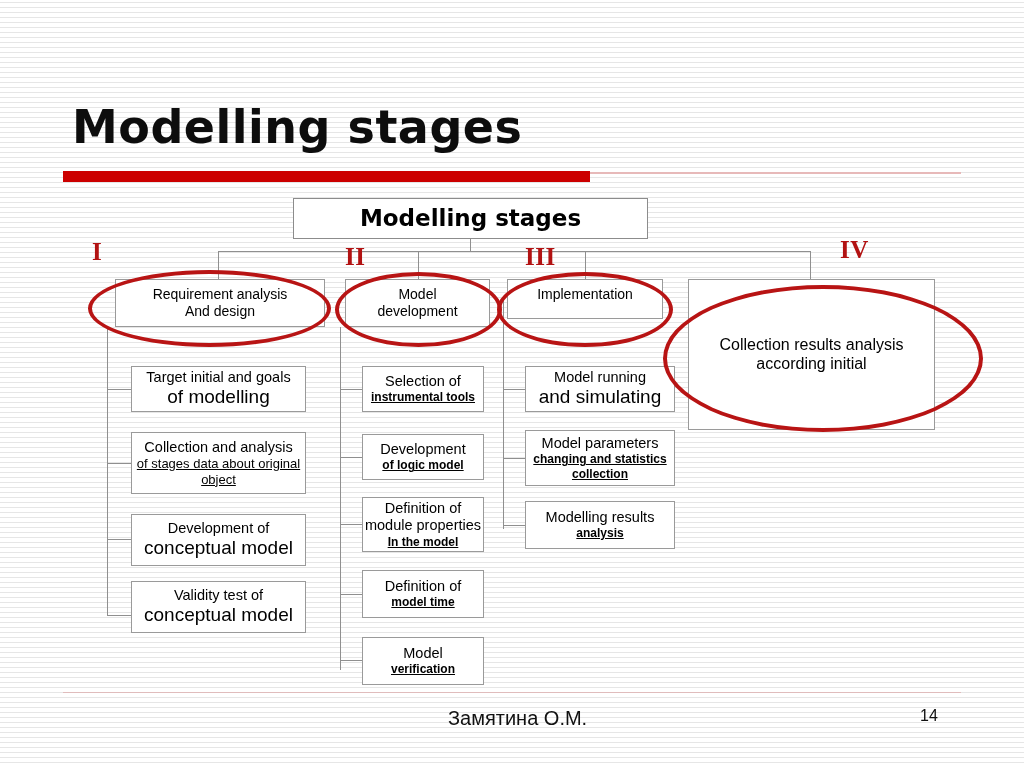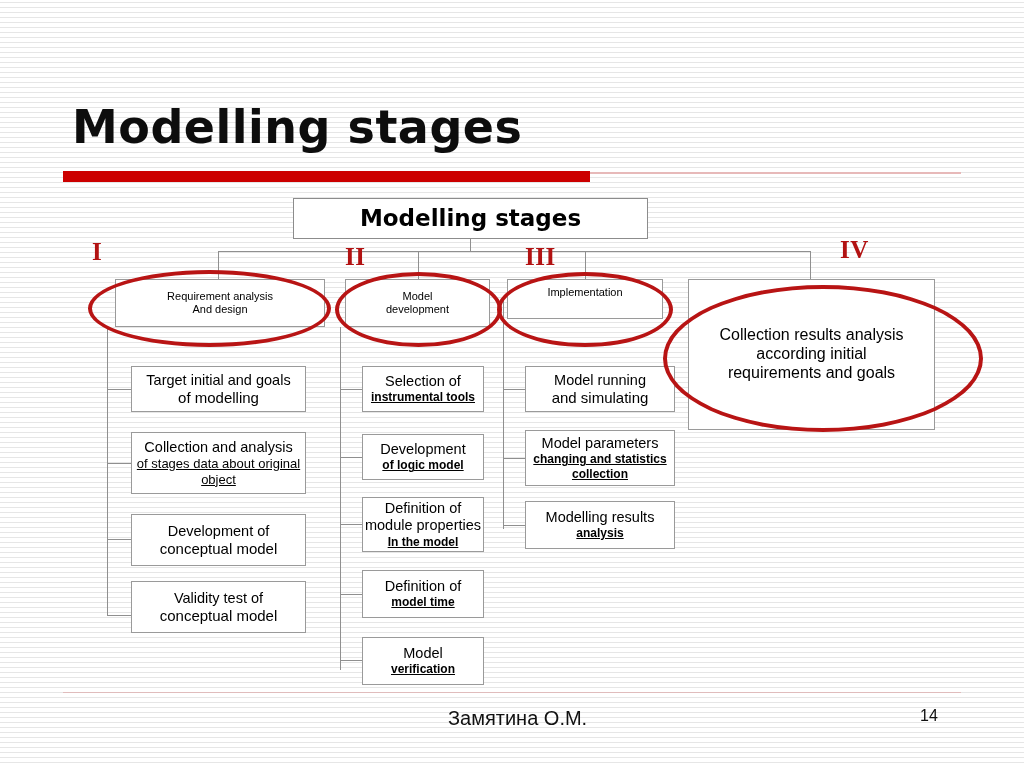--- a/index.html
+++ b/index.html
@@ -77,28 +77,28 @@
   .node .l2 { display: block; }
   .node .l3 { display: block; }
 
   .root {
     font-size: 23px;
     font-weight: bold;
     font-family: "DejaVu Sans", sans-serif;
     border-color: #8c8c8c;
   }
   .head {
-    font-size: 11px;
+    font-size: 14px;
   }
   .head .l1, .head .l2 { white-space: nowrap; }
 
   .leaf { }
   .leaf .big   { font-size: 14.5px; }
   .leaf .small { font-size: 12px; font-weight: bold; text-decoration: underline; }
-  .leaf .mid   { font-size: 15px; }
+  .leaf .mid   { font-size: 19px; }
 
   
   .line-h {
     position: absolute;
     height: 1px;
     background: #8f8f8f;
   }
   .line-v {
     position: absolute;
     width: 1px;
@@ -258,21 +258,20 @@
     <span class="l2 mid">and simulating</span>
   </div>
   <div class="node leaf" style="left:525px; top:501px; width:150px; height:48px;">
     <span class="l1 big">Modelling results</span>
     <span class="l2 small">analysis</span>
   </div>
 
   <div class="node head" style="left:688px; top:279px; width:247px; height:151px; font-size:16px;">
     <span class="l1">Collection results analysis</span>
     <span class="l2">according initial</span>
-    <span class="l3">requirements and goals</span>
   </div>
 
   <div class="ellipse" style="left:88px;  top:270px; width:243px; height:77px;"></div>
   <div class="ellipse" style="left:335px; top:272px; width:167px; height:75px;"></div>
   <div class="ellipse" style="left:497px; top:272px; width:176px; height:75px;"></div>
   <div class="ellipse" style="left:663px; top:285px; width:320px; height:147px;"></div>
 
   <div class="foot-rule"></div>
   <div class="footer-name">Замятина О.М.</div>
   <div class="footer-page">14</div>

